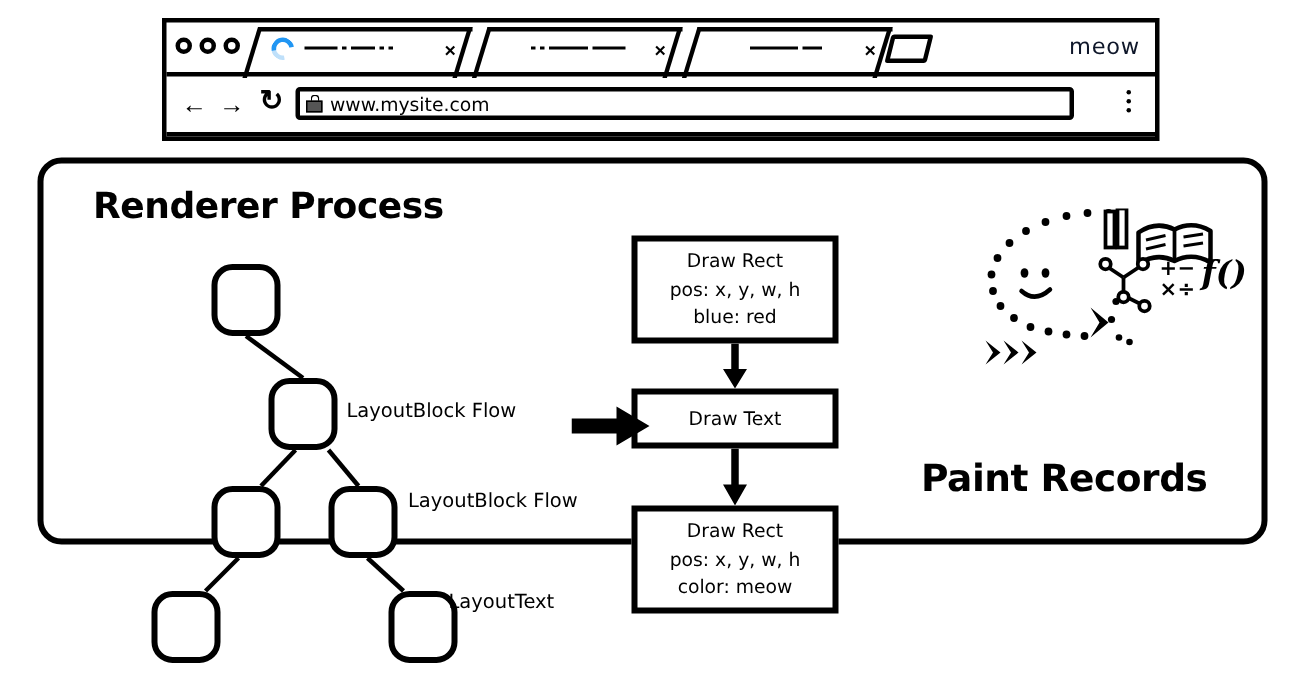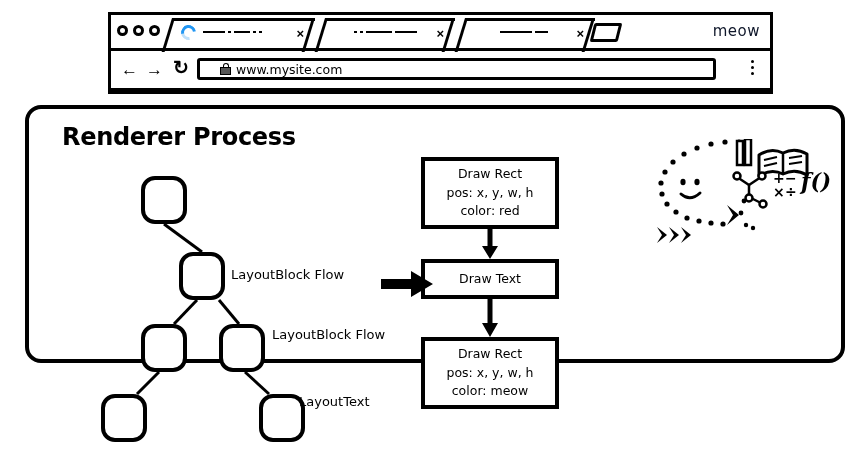--- a/index.html
+++ b/index.html
@@ -149,21 +149,21 @@
   #address-bar {
     position: absolute;
     left: 86px; top: 7px;
     width: 519px; height: 22px;
     border: 3px solid #000;
     box-sizing: border-box;
     background: #fff;
     border-radius: 3px;
     display: flex;
     align-items: center;
-    padding-left: 20px;
+    padding-left: 4px;
   }
   #lock-icon {
     width: 11px; height: 12px;
     position: relative;
     flex: none;
     margin-right: 5px;
   }
   #lock-icon .lock-body {
     position: absolute;
     left: 0; bottom: 0;
@@ -422,41 +422,42 @@
     <div class="tree-label" style="left:220px; top:230px;">LayoutText</div>
   </div>
 
   <svg id="flow-arrow" viewBox="0 0 56 30">
     <path d="M0 10 L30 10 L30 2 L52 15 L30 28 L30 20 L0 20 Z" fill="#000"></path>
   </svg>
 
   <div class="paint-box" id="paint-box-1">
     <div>Draw Rect</div>
     <div>pos: x, y, w, h</div>
-    <div>color: red</div>
+    <div>blue: red</div>
   </div>
 
   <svg class="paint-arrow" id="paint-arrow-1" viewBox="0 0 16 30" preserveAspectRatio="none">
     <path d="M5.5 0 L10.5 0 L10.5 17 L16 17 L8 30 L0 17 L5.5 17 Z" fill="#000"></path>
   </svg>
 
   <div class="paint-box" id="paint-box-2">
     <div>Draw Text</div>
   </div>
 
   <svg class="paint-arrow" id="paint-arrow-2" viewBox="0 0 16 38" preserveAspectRatio="none">
     <path d="M5.5 0 L10.5 0 L10.5 24 L16 24 L8 38 L0 24 L5.5 24 Z" fill="#000"></path>
   </svg>
 
   <div class="paint-box" id="paint-box-3">
     <div>Draw Rect</div>
     <div>pos: x, y, w, h</div>
     <div>color: meow</div>
   </div>
 
+  <div id="paint-records-label">Paint Records</div>
 
   <svg id="main-thread-group" viewBox="0 0 200 110">
 
     <g fill="#000">
       <circle cx="62" cy="5" r="2.6"></circle>
         <circle cx="76" cy="3" r="2.6"></circle>
       <circle cx="90" cy="3" r="2.6"></circle>
         <circle cx="48" cy="9" r="2.6"></circle>
       <circle cx="35" cy="15" r="2.6"></circle>
         <circle cx="24" cy="23" r="2.6"></circle>

